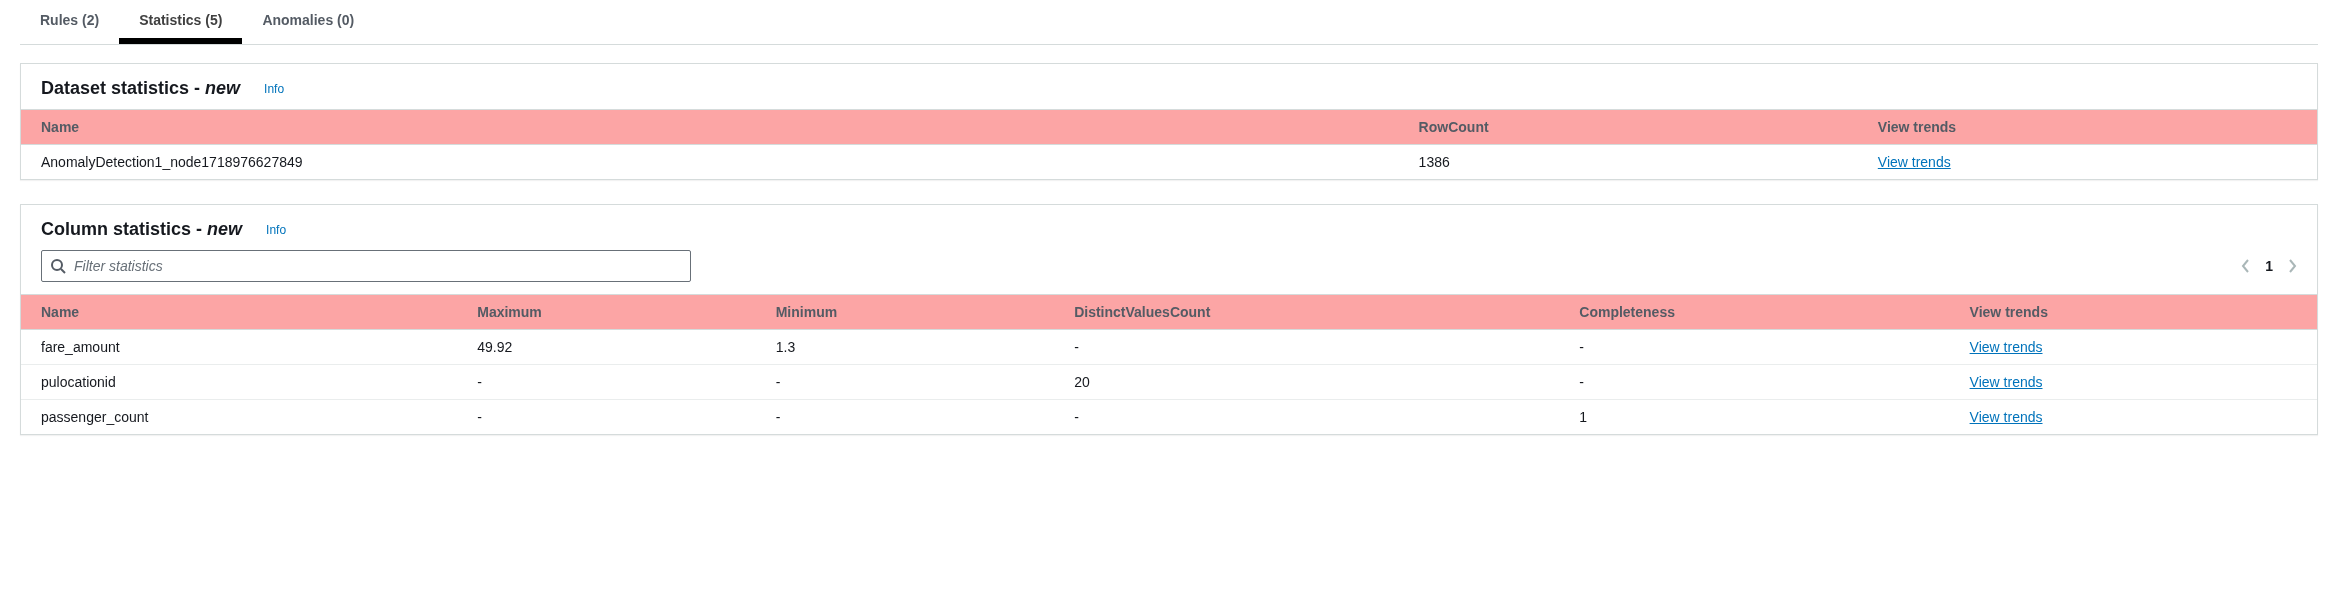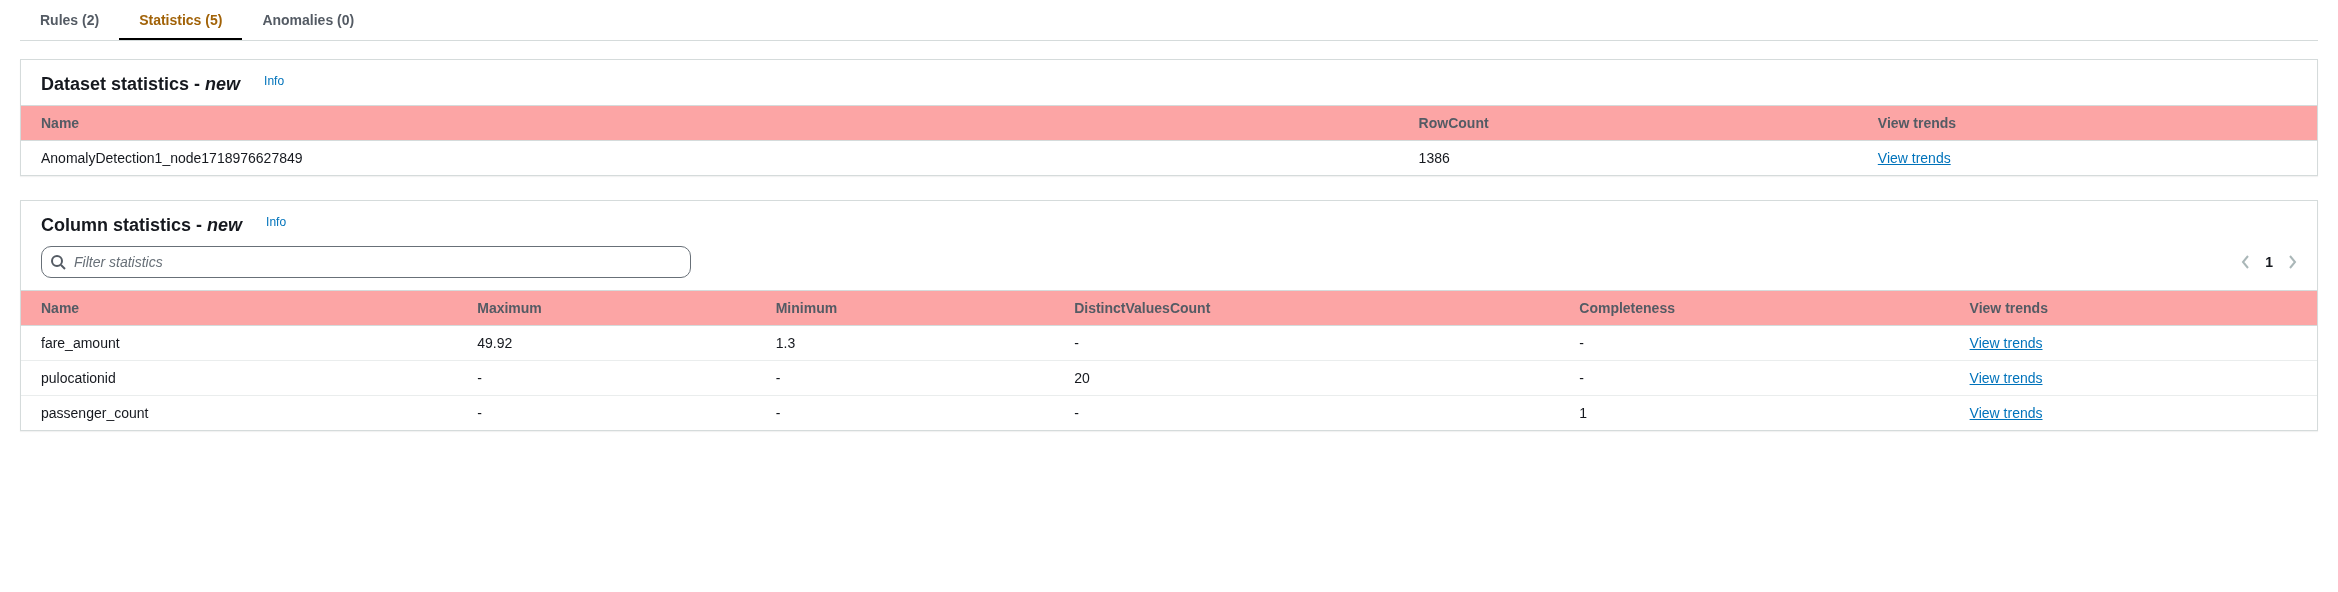--- a/index.html
+++ b/index.html
@@ -18,36 +18,36 @@
   margin-bottom: 18px;
 }
 .tab {
   padding: 12px 20px 10px 20px;
   cursor: pointer;
   font-weight: 700;
   color: #545b64;
   border-bottom: 2px solid transparent;
 }
 .tab.active {
-  color: #a16207;
-  border-bottom: 2px solid #000000;
+  color: #404040;
+  border-bottom: 6px solid #000000;
 }
 
 
 .panel {
   border: 1px solid #d5dbdb;
   background: #fff;
   margin-bottom: 24px;
   padding-top: 14px;
   box-shadow: 0 1px 1px rgba(0,0,0,0.05);
 }
 .panel-header {
   padding: 0 20px 10px 20px;
   display: flex;
-  align-items: flex-start;
+  align-items: center;
   gap: 6px;
 }
 .panel-title {
   font-size: 18px;
   font-weight: 700;
 }
 .panel-title-em {
   font-style: italic;
   font-weight: 700;
 }
@@ -92,21 +92,21 @@
 .filter-row {
   display: flex;
   align-items: center;
   justify-content: space-between;
   padding: 0 20px 12px 20px;
 }
 .filter-input-wrap {
   display: flex;
   align-items: center;
   border: 1px solid #687078;
-  border-radius: 10px;
+  border-radius: 2px;
   width: 650px;
   height: 32px;
   padding: 0 8px;
   gap: 8px;
 }
 .filter-input-wrap svg {
   flex-shrink: 0;
 }
 .filter-input {
   border: none;

